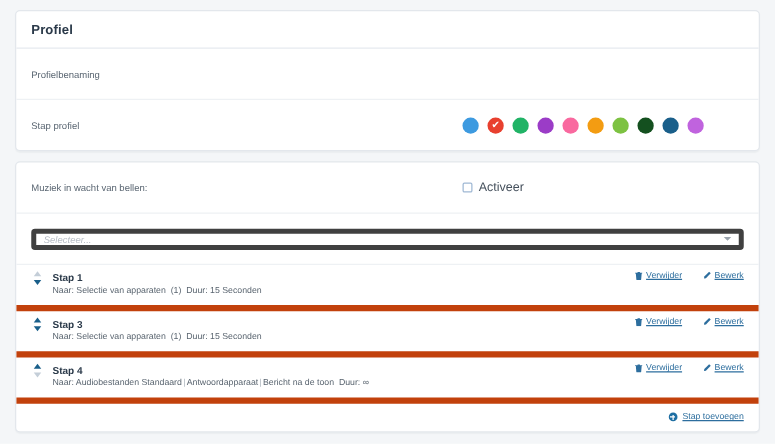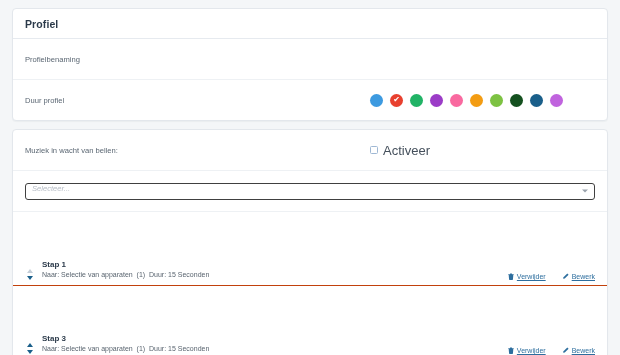--- a/index.html
+++ b/index.html
@@ -73,21 +73,21 @@
     background: #fff;
     font-family: "Liberation Sans", sans-serif;
     font-size: 7.6px;
     color: #3c4753;
   }
   .select-input {
     position: relative;
     width: 100%;
     box-sizing: border-box;
     height: 17px;
-    border: 1px solid #404040;
+    border: 4px solid #404040;
     border-radius: 3px;
     background: #fff;
     display: flex;
     align-items: flex-start;
     padding: 0 6px;
     font-style: italic;
   }
   .select-placeholder {
     font-size: 7.6px;
     color: #b6bcc5;
@@ -110,21 +110,21 @@
   }
   .checkbox-box {
     width: 8px;
     height: 8px;
     border: 1px solid #9fb8d4;
     border-radius: 1.5px;
     background: #fff;
     box-sizing: border-box;
   }
   .checkbox-label {
-    font-size: 13px;
+    font-size: 10px;
     color: #45505c;
   }
 
   .swatches {
     display: flex;
     align-items: center;
     gap: 7px;
   }
   .swatch {
     width: 13px;
@@ -139,25 +139,24 @@
     align-items: center;
     justify-content: center;
     color: #fff;
     font-size: 8px;
     line-height: 1;
   }
 
   
   .step-row {
     display: flex;
-    align-items: flex-end;
+    align-items: flex-start;
     padding: 5px 12px 5px 10px;
-    border-bottom: 1px solid #c2410c;
+    border-bottom: 5px solid #c2410c;
     min-height: 22px;
-    margin-top: 41px;
   }
   .step-arrows {
     width: 14px;
     flex: 0 0 14px;
     display: flex;
     flex-direction: column;
     align-items: center;
     justify-content: center;
     gap: 3px;
   }
@@ -243,21 +242,21 @@
   <div class="card">
     <div class="card-header">
       <div class="card-title">Profiel</div>
     </div>
 
     <div class="form-row">
       <div class="form-label">Profielbenaming</div>
     </div>
 
     <div class="form-row">
-      <div class="form-label">Duur profiel</div>
+      <div class="form-label">Stap profiel</div>
       <div class="form-field">
         <div class="swatches" id="swatch-list">
             <div class="swatch" style="background: rgb(61, 154, 224);"></div>
             <div class="swatch" style="background: rgb(232, 64, 47);">
               <span class="check">✔</span>
             </div>
             <div class="swatch" style="background: rgb(33, 179, 102);"></div>
             <div class="swatch" style="background: rgb(155, 60, 199);"></div>
             <div class="swatch" style="background: rgb(249, 105, 159);"></div>
             <div class="swatch" style="background: rgb(243, 156, 18);"></div>

